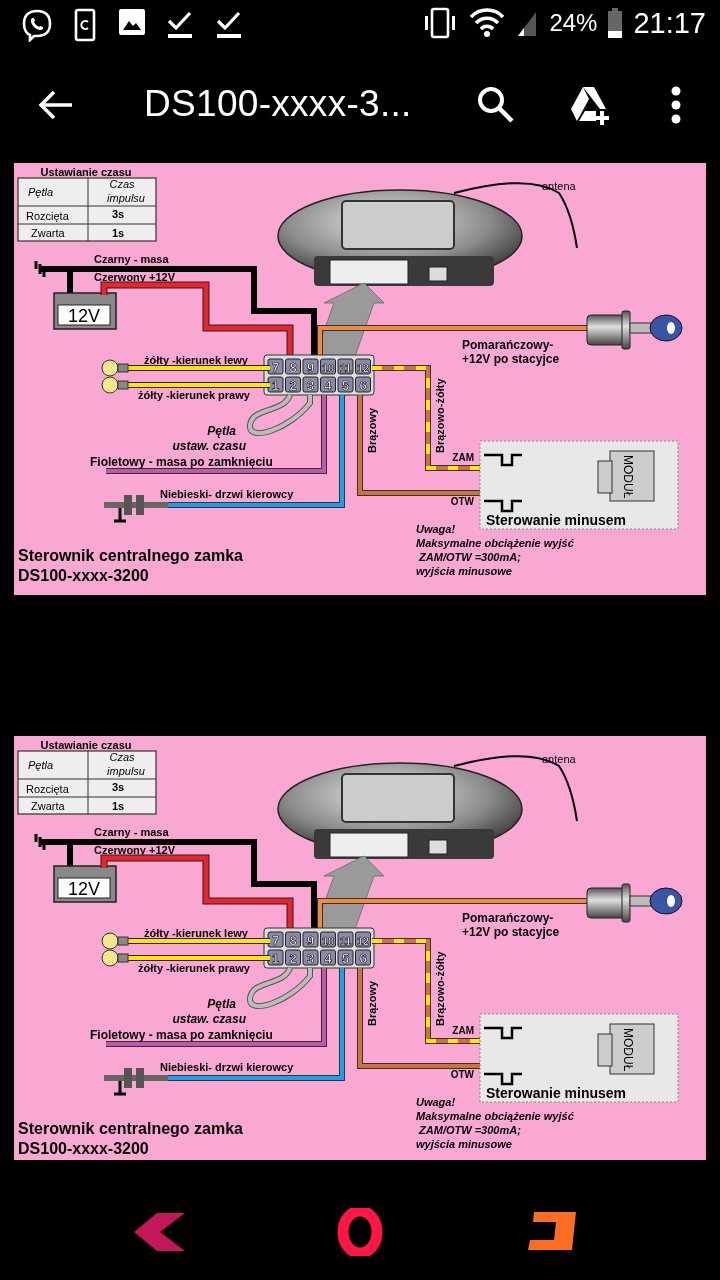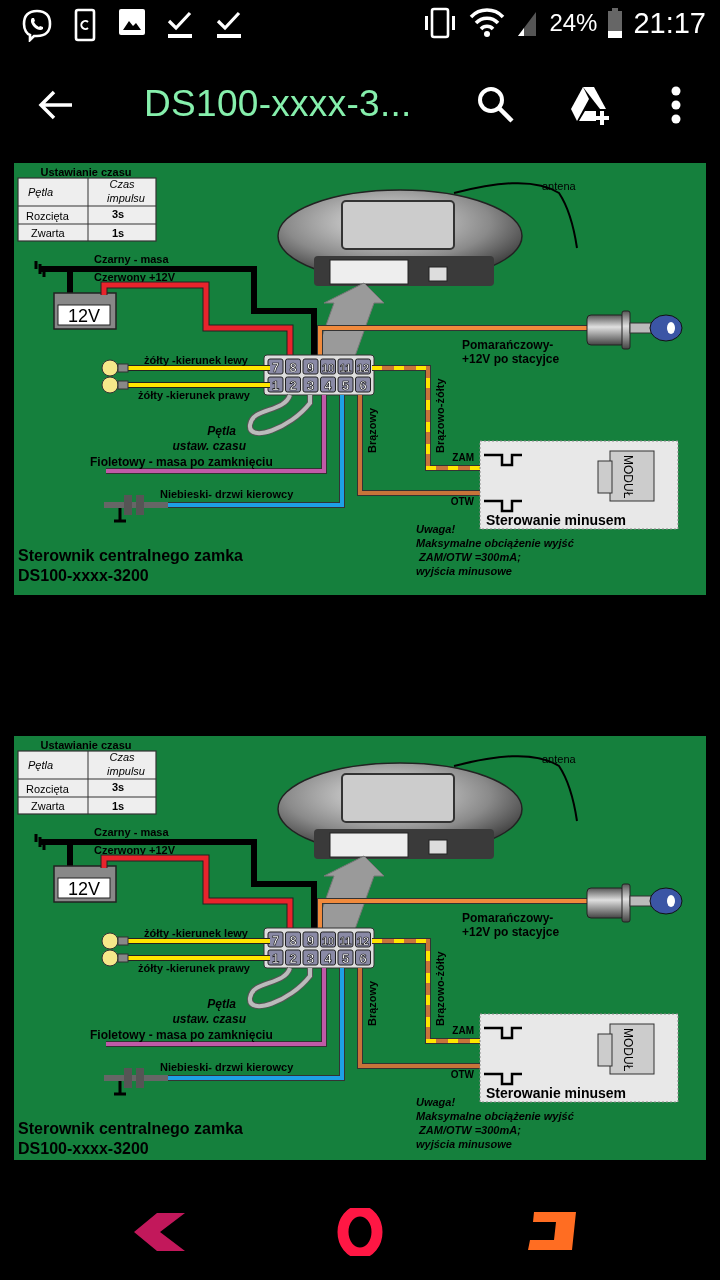--- a/index.html
+++ b/index.html
@@ -2,23 +2,23 @@
 <html><head>
 <meta charset="utf-8">
 <style>
   html, body { margin:0; padding:0; }
   body { width:720px; height:1280px; background:#000; position:relative; overflow:hidden; font-family:"Liberation Sans", sans-serif; }
   .statusbar { position:absolute; left:0; top:0; width:720px; height:50px; color:#fff; }
   .sb-icon { position:absolute; top:8px; }
   .sb-right { position:absolute; right:14px; top:6px; display:flex; align-items:center; gap:11px; font-size:26px; color:#fff; }
   .appbar { position:absolute; left:0; top:55px; width:720px; height:100px; color:#fff; }
   .appbar .back { position:absolute; left:36px; top:30px; width:40px; height:40px; cursor:pointer; }
-  .appbar .title { position:absolute; left:144px; top:28px; font-size:37px; color:#86efac; letter-spacing:0.3px; }
+  .appbar .title { position:absolute; left:144px; top:28px; font-size:37px; color:#ffffff; letter-spacing:0.3px; }
   .appbar .act { position:absolute; top:28px; width:44px; height:44px; cursor:pointer; }
-  .page { position:absolute; background:#15803d; }
+  .page { position:absolute; background:#f9a8d4; }
   .page1 { left:14px; top:163px; width:692px; height:432px; }
   .page2 { left:14px; top:736px; width:692px; height:424px; }
   .diagram { position:absolute; left:0; top:0; }
   .dtext { font-family:"Liberation Sans", sans-serif; }
   .navbar { position:absolute; left:0; top:1180px; width:720px; height:100px; }
   .nav-btn { position:absolute; top:30px; cursor:pointer; }
 </style>
 </head>
 <body>
 

